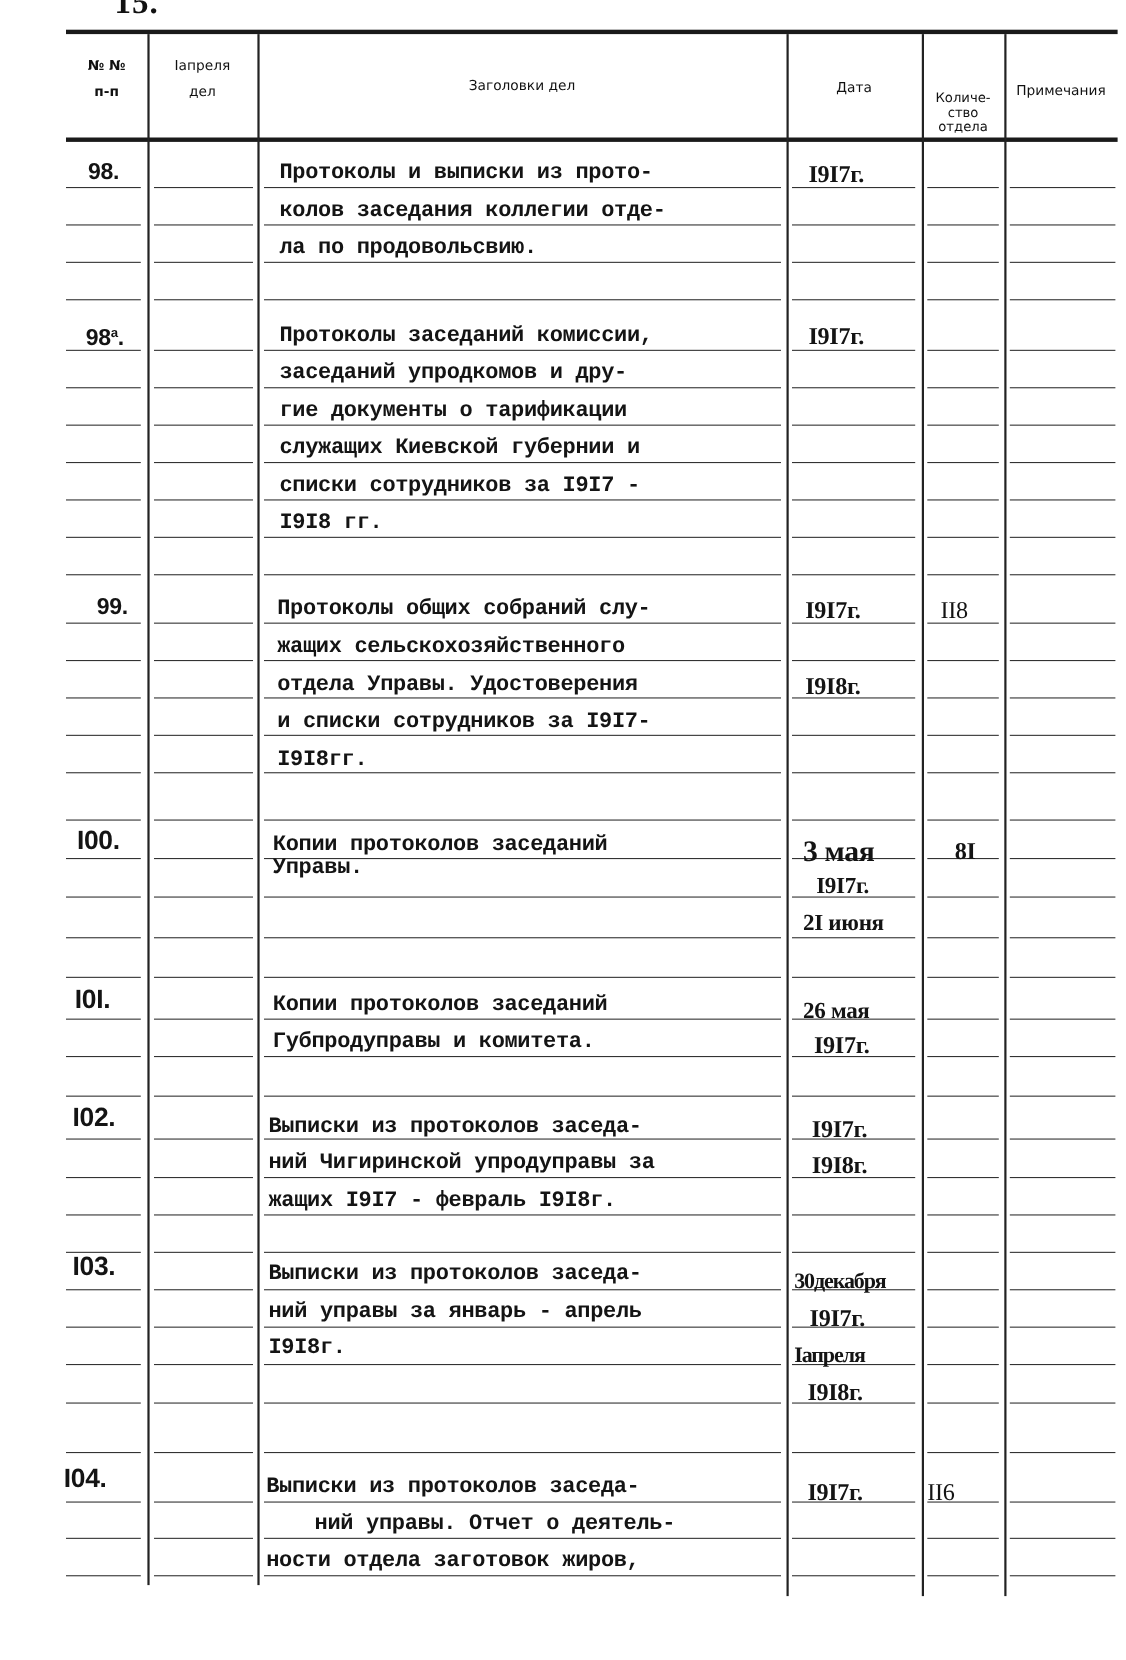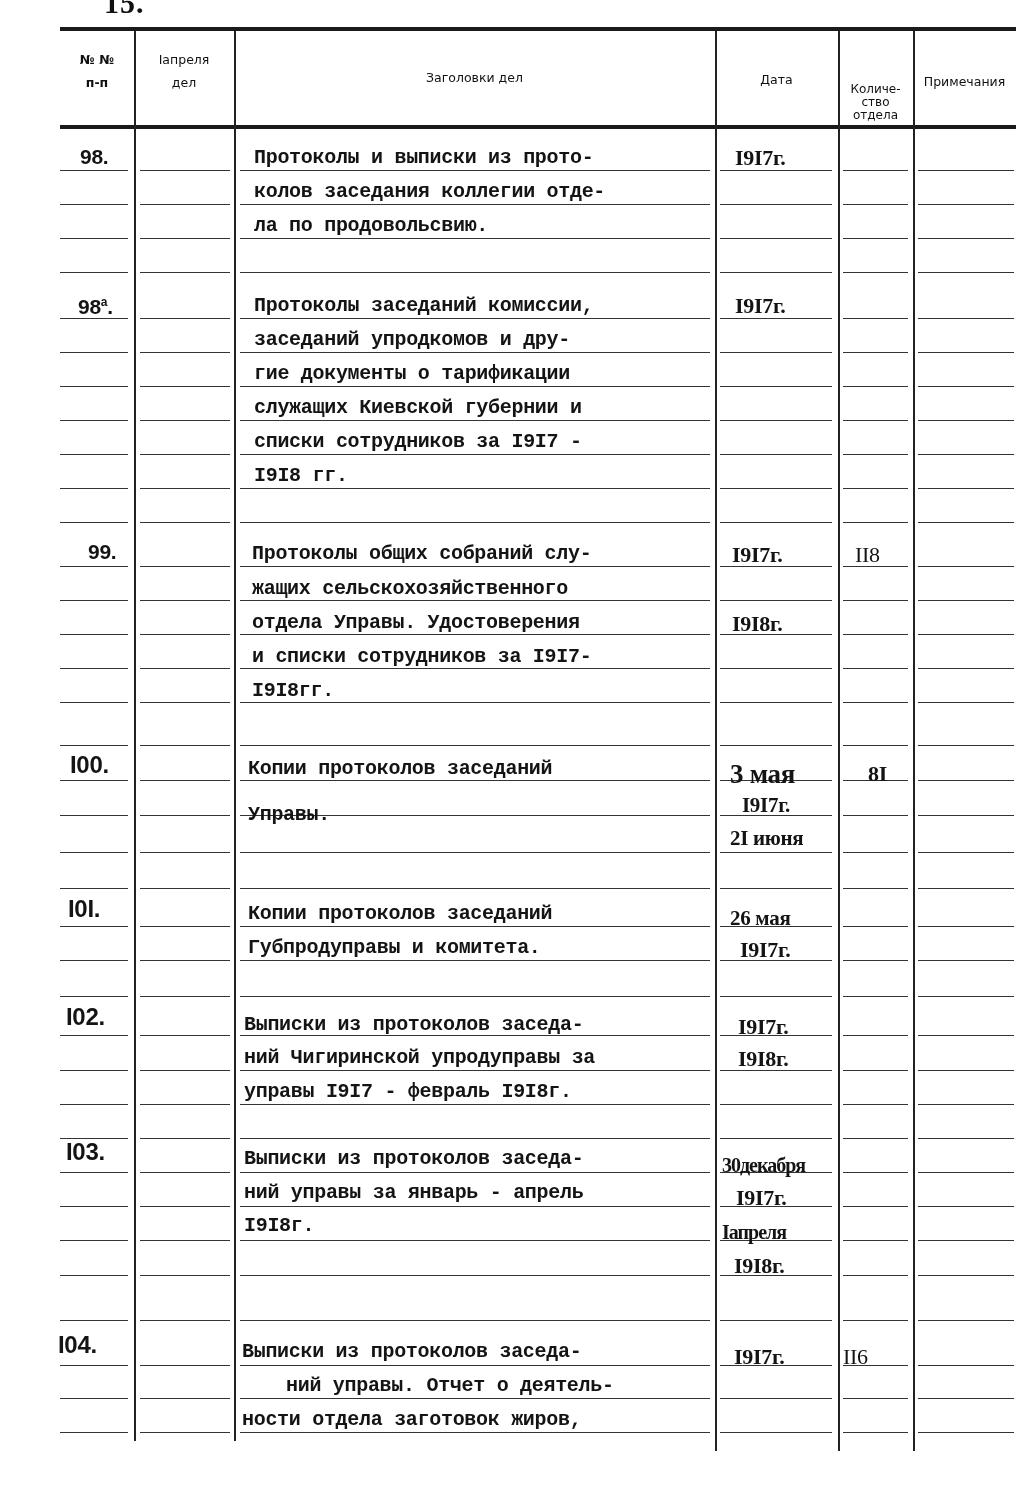--- a/index.html
+++ b/index.html
@@ -307,40 +307,40 @@
     <div class="cell" style="left:252px; top:645px;">и списки сотрудников за I9I7-</div>
     <div class="cell" style="left:252px; top:679px;">I9I8гг.</div>
     <div class="cell date" style="left:732px; top:543px; font-size:22px;">I9I7г.</div>
     <div class="cell date" style="left:732px; top:612px; font-size:22px;">I9I8г.</div>
     <div class="cell date" style="left:855px; top:543px; font-weight:normal; font-size:22px;">II8</div>
   </div>
 
   <div>
     <div class="cell num" style="left:70px; top:753px; font-size:24px;">I00.</div>
     <div class="cell" style="left:248px; top:757px;">Копии протоколов заседаний</div>
-    <div class="cell" style="left:248px; top:803px;">Управы.</div>
+    <div class="cell" style="left:248px; top:778px;">Управы.</div>
     <div class="cell date" style="left:730px; top:762px; font-size:27px;">3 мая</div>
     <div class="cell date" style="left:742px; top:793px; font-size:21px;">I9I7г.</div>
     <div class="cell date" style="left:730px; top:826px; font-size:21px;">2I июня</div>
     <div class="cell date" style="left:868px; top:762px; font-size:22px;">8I</div>
   </div>
 
   <div>
     <div class="cell num" style="left:68px; top:897px; font-size:24px;">I0I.</div>
     <div class="cell" style="left:248px; top:902px;">Копии протоколов заседаний</div>
     <div class="cell" style="left:248px; top:936px;">Губпродуправы и комитета.</div>
     <div class="cell date" style="left:730px; top:906px; font-size:21px;">26 мая</div>
     <div class="cell date" style="left:740px; top:938px; font-size:22px;">I9I7г.</div>
   </div>
 
   <div>
     <div class="cell num" style="left:66px; top:1005px; font-size:24px;">I02.</div>
     <div class="cell" style="left:244px; top:1013px;">Выписки из протоколов заседа-</div>
     <div class="cell" style="left:244px; top:1046px;">ний Чигиринской упродуправы за</div>
-    <div class="cell" style="left:244px; top:1080px;">управы I9I7 - февраль I9I8г.</div>
+    <div class="cell" style="left:244px; top:1080px;">жащих I9I7 - февраль I9I8г.</div>
     <div class="cell date" style="left:738px; top:1015px; font-size:22px;">I9I7г.</div>
     <div class="cell date" style="left:738px; top:1047px; font-size:22px;">I9I8г.</div>
   </div>
 
   <div>
     <div class="cell num" style="left:66px; top:1140px; font-size:24px;">I03.</div>
     <div class="cell" style="left:244px; top:1147px;">Выписки из протоколов заседа-</div>
     <div class="cell" style="left:244px; top:1181px;">ний управы за январь - апрель</div>
     <div class="cell" style="left:244px; top:1214px;">I9I8г.</div>
     <div class="cell date" style="left:722px; top:1153px; font-size:20px; letter-spacing:-1px;">30декабря</div>

